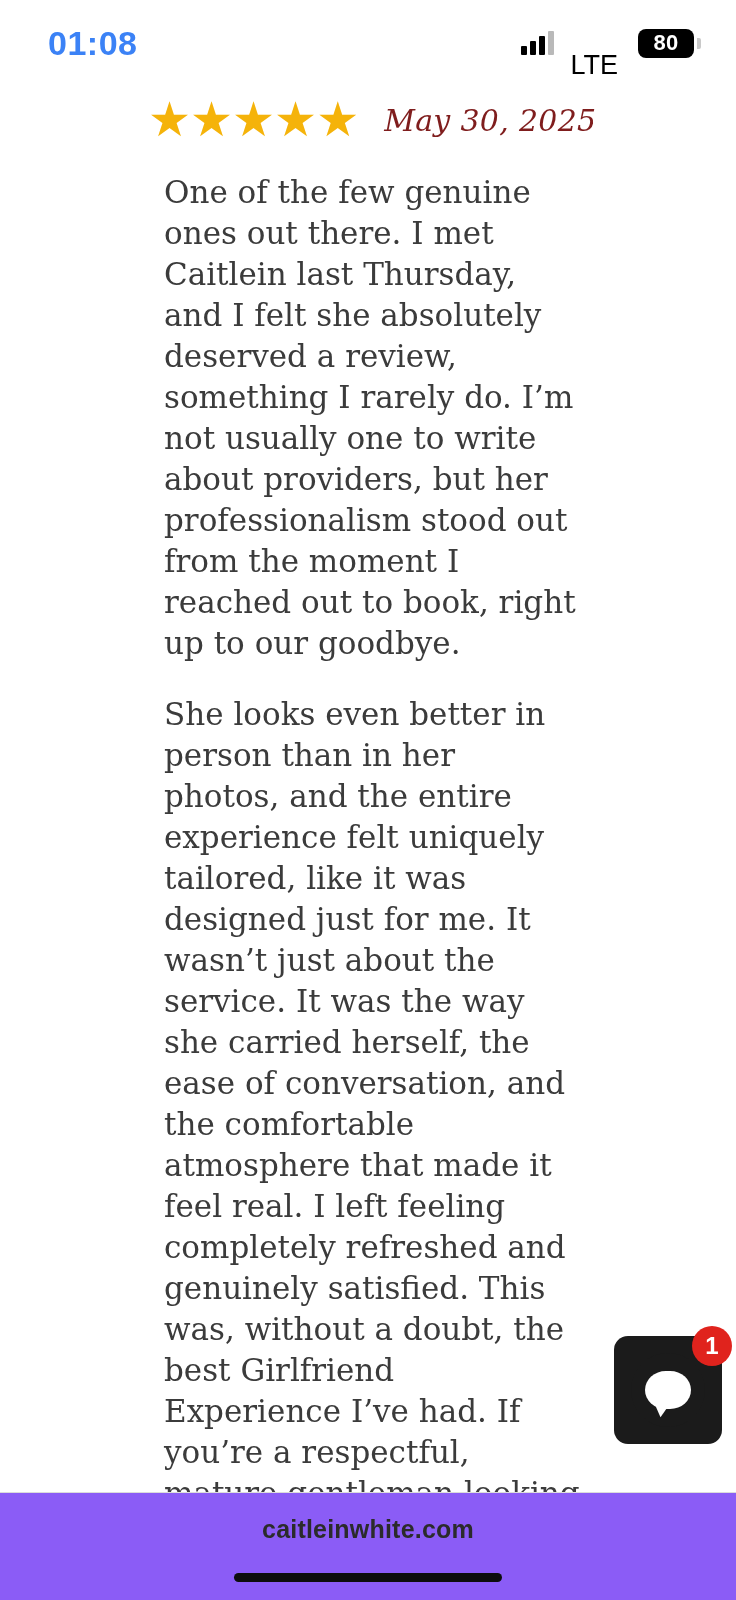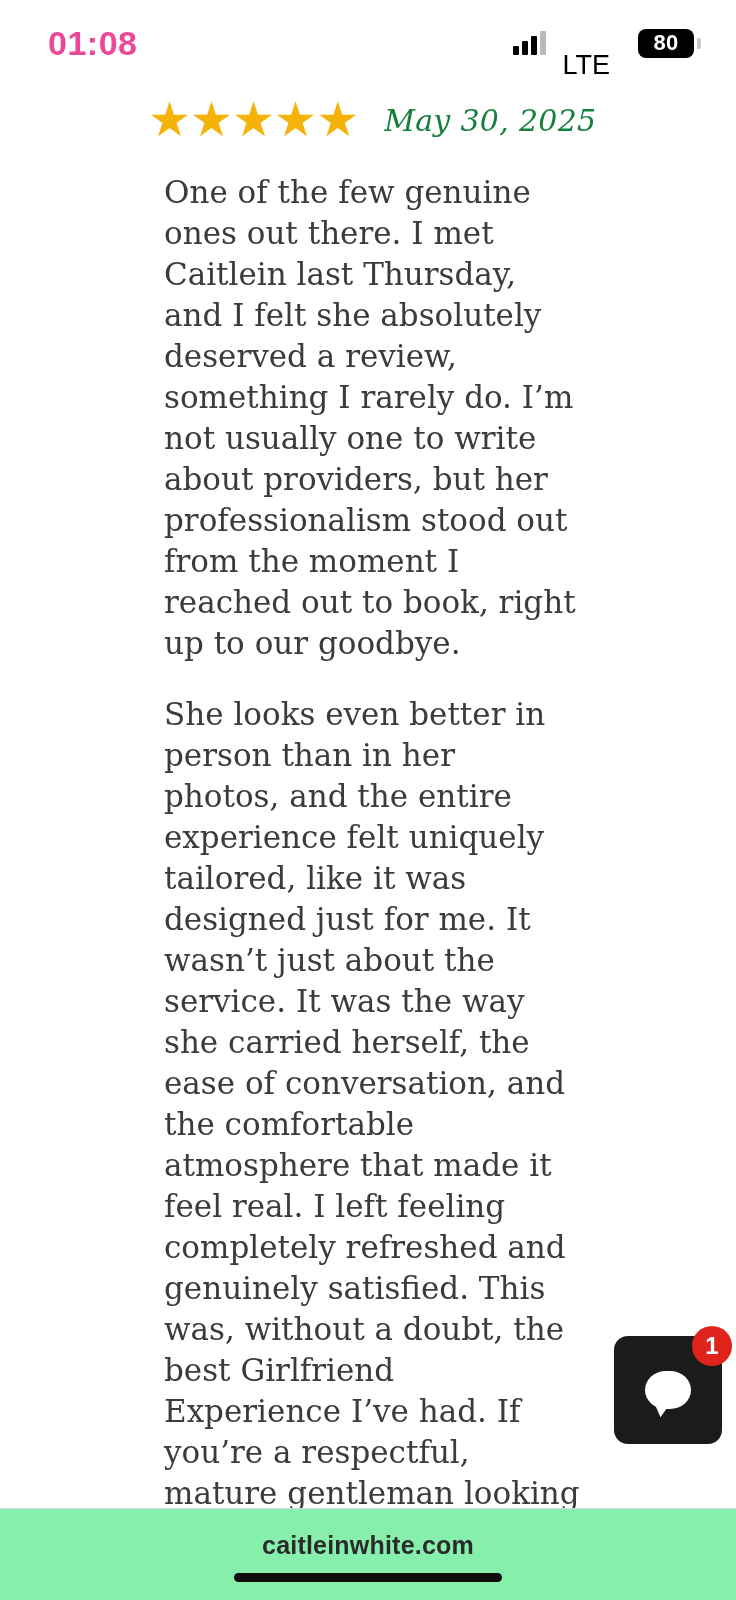--- a/index.html
+++ b/index.html
@@ -20,21 +20,21 @@
     height: 86px;
     display: flex;
     align-items: center;
     justify-content: space-between;
     padding: 0 42px 0 48px;
     box-sizing: border-box;
   }
   .status-time {
     font-size: 34px;
     font-weight: 600;
-    color: #ec4899;
+    color: #3b82f6;
     letter-spacing: 0.5px;
     font-family: "Liberation Sans", sans-serif;
   }
   .status-right {
     display: flex;
     align-items: center;
     gap: 12px;
   }
   .signal {
     display: flex;
@@ -61,21 +61,21 @@
   }
   .battery {
     position: relative;
     width: 56px;
     height: 29px;
     background: #000;
     border-radius: 8px;
     display: flex;
     align-items: center;
     justify-content: center;
-    margin-left: 16px;
+    margin-left: 8px;
   }
   .battery span {
     color: #fff;
     font-size: 22px;
     font-weight: 700;
     letter-spacing: 0.3px;
   }
   .battery:after {
     content: "";
     position: absolute;
@@ -105,21 +105,21 @@
     gap: 2px;
     color: #f5b30a;
     font-size: 48px;
     line-height: 1;
     letter-spacing: -1px;
   }
   .review-date {
     font-family: "DejaVu Serif", serif;
     font-style: italic;
     font-size: 30px;
-    color: #15803d;
+    color: #7f1d1d;
     letter-spacing: 0.3px;
     text-align: center;
   }
 
   .review-body {
     font-family: "DejaVu Serif", serif;
     font-size: 31px;
     line-height: 41px;
     color: #3b3b3b;
     padding-left: 102px;
@@ -187,22 +187,22 @@
     align-items: center;
     justify-content: center;
   }
 
   
   .bottom-bar {
     position: absolute;
     left: 0;
     bottom: 0;
     width: 736px;
-    height: 92px;
-    background: #86efac;
+    height: 108px;
+    background: #8b5cf6;
     border-top: 1px solid #dcdcdc;
     box-sizing: border-box;
   }
   .site-url {
     text-align: center;
     font-size: 25px;
     font-weight: 600;
     color: #2b2b2b;
     padding-top: 22px;
     letter-spacing: 0.2px;

